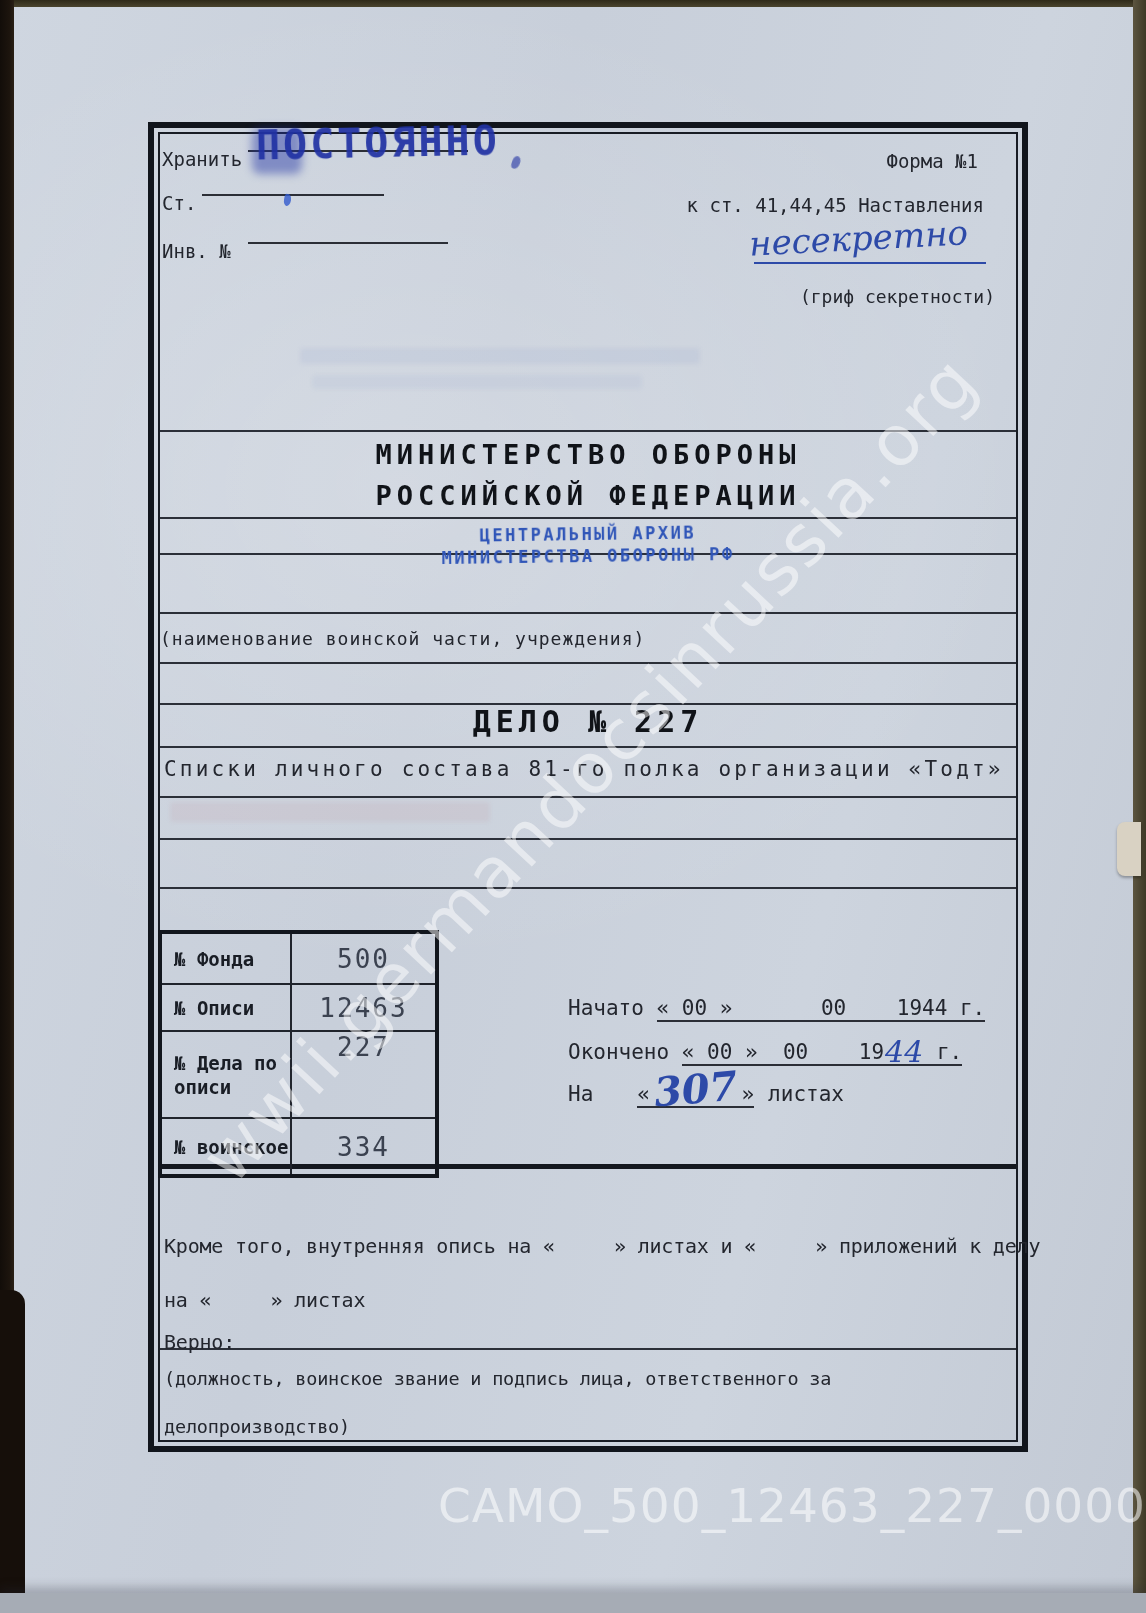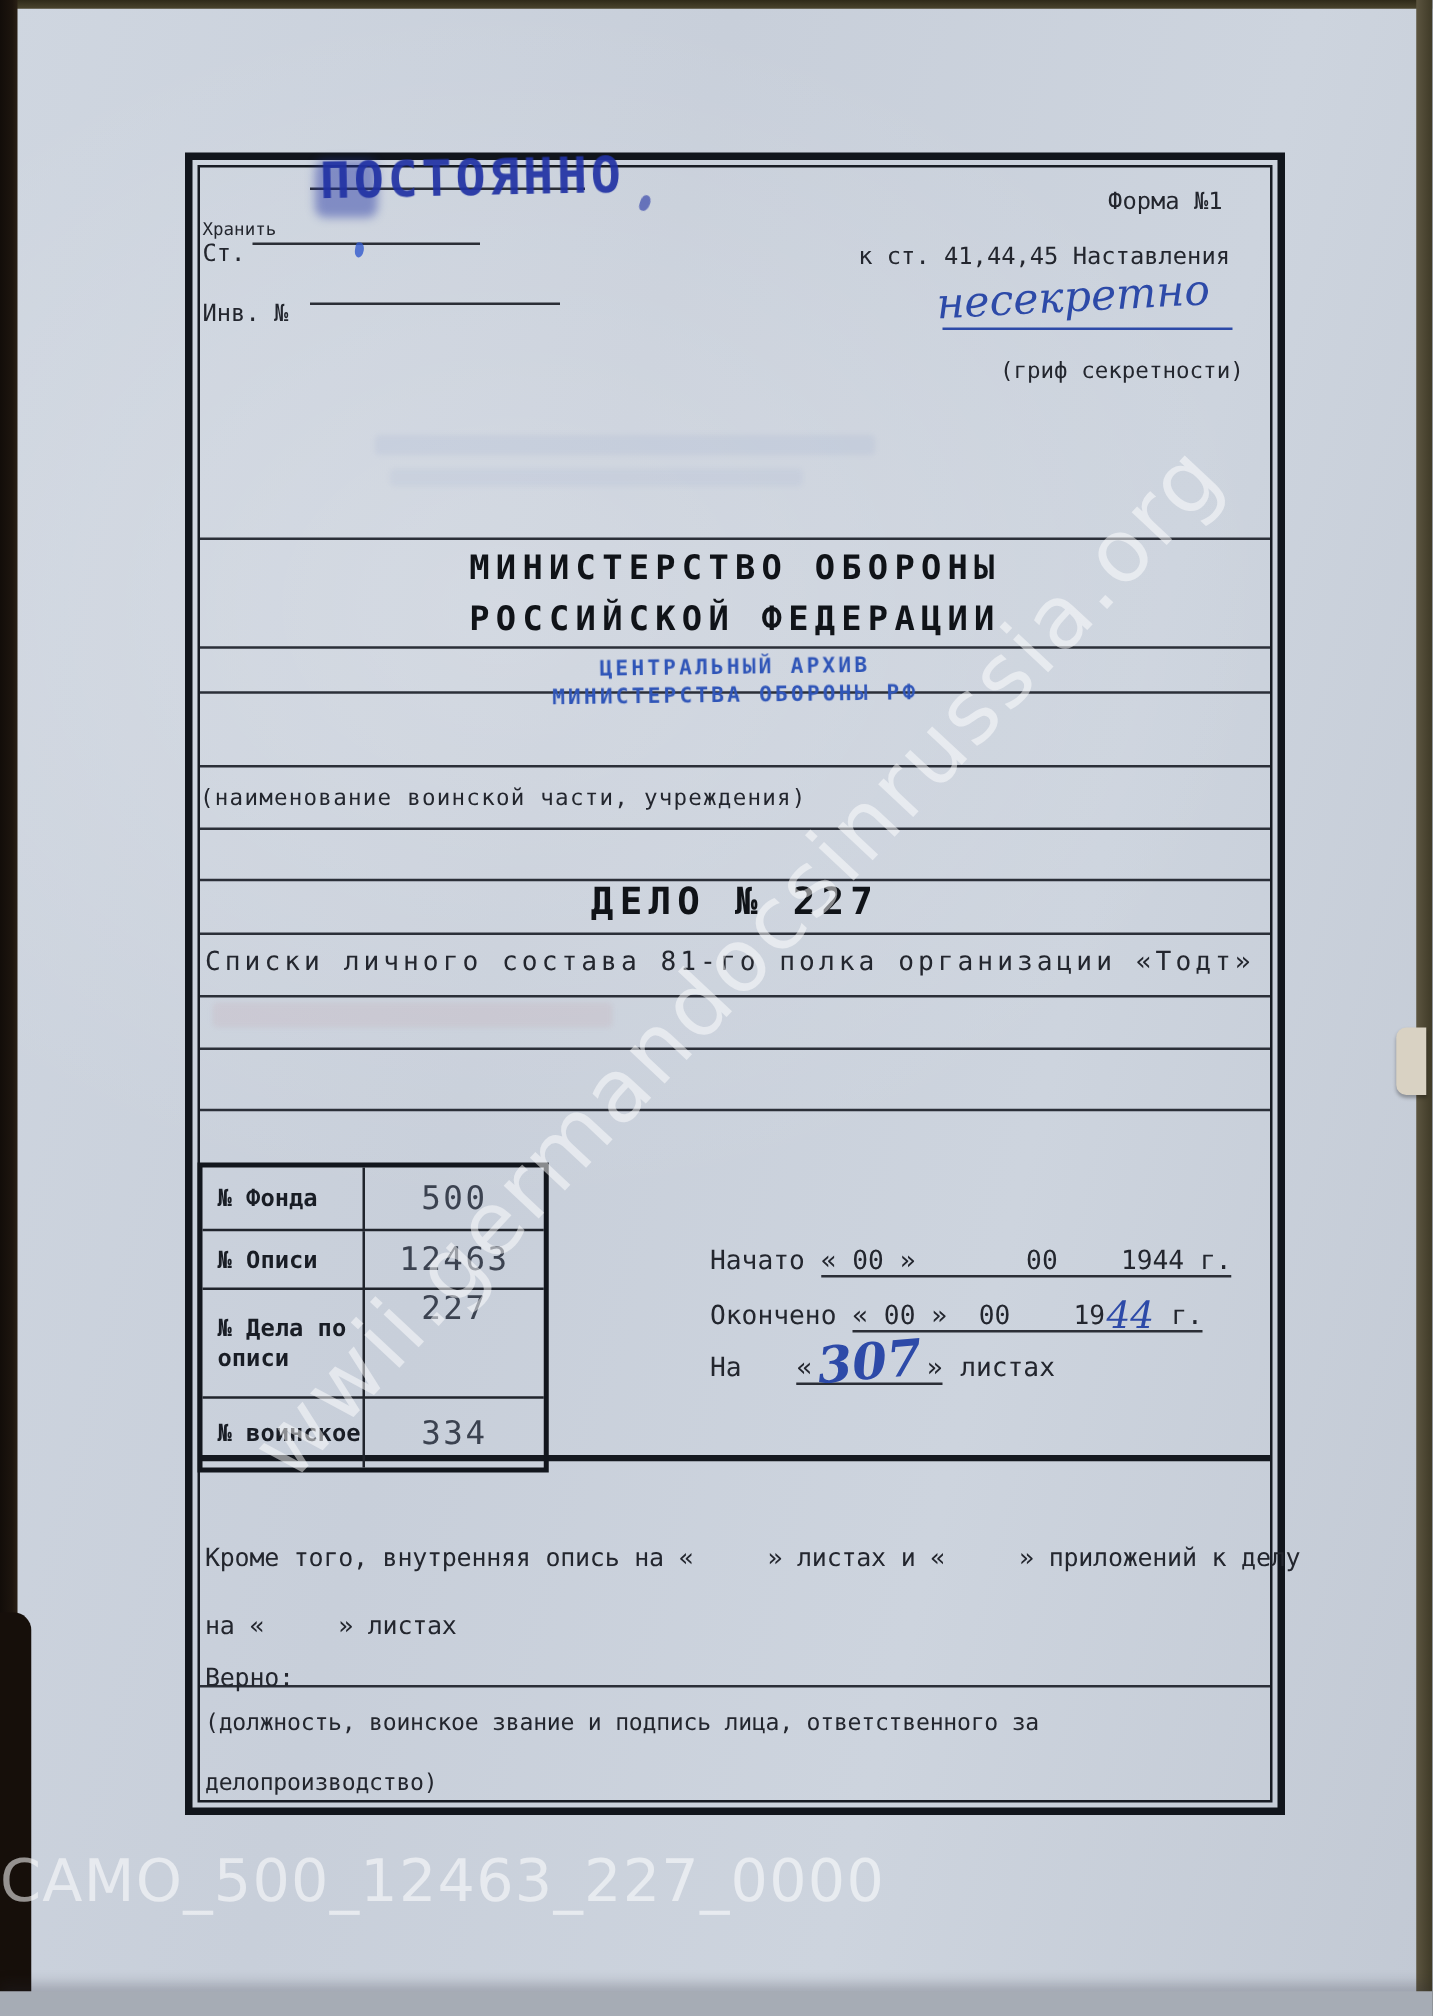--- a/index.html
+++ b/index.html
@@ -81,21 +81,21 @@
   .hand307 { font-size:40px; line-height:10px; display:inline-block; transform:rotate(-5deg);
     position:relative; top:2px; margin:0 4px; font-weight:bold; }
 
   
   .foot { position:absolute; left:4px; font-size:20px; letter-spacing:-0.2px; }
 
   
   .wm-diagonal { position:absolute; left:10px; top:728px; width:1160px; text-align:center;
     transform:rotate(-47deg); font-family:"DejaVu Sans", sans-serif; font-size:70px; letter-spacing:3px;
     color:rgba(255,255,255,0.5); pointer-events:none; }
-  .wm-bottom { position:absolute; left:0; right:0; top:1478px; text-align:left;
+  .wm-bottom { position:absolute; left:0; right:0; top:1478px; text-align:right;
     font-family:"DejaVu Sans", sans-serif; font-size:47px; letter-spacing:1px;
     color:rgba(255,255,255,0.55); pointer-events:none; }
 </style>
 </head>
 <body>
 
 <div class="scan">
 
   <div class="edge-top"></div>
   <div class="edge-right"></div>
@@ -117,21 +117,21 @@
       <div class="rule" style="top:662px"></div>
       <div class="rule" style="top:704px"></div>
       <div class="rule" style="top:753px"></div>
       <div class="rule-thick" style="top:1030px"></div>
       <div class="rule" style="top:1214px"></div>
 
       <div class="smudge" style="left:140px; top:214px; width:400px; height:16px; background:rgba(120,140,195,0.10);"></div>
       <div class="smudge" style="left:152px; top:241px; width:330px; height:14px; background:rgba(120,140,195,0.09);"></div>
       <div class="smudge" style="left:10px; top:668px; width:320px; height:20px; background:rgba(190,120,125,0.10);"></div>
 
-      <div class="abs typed" style="left:2px; top:14px; font-size:14px;margin-top:28px;">Хранить</div>
+      <div class="abs typed" style="left:2px; top:14px; font-size:19px;">Хранить</div>
       <div class="uline" style="left:88px; top:16px; width:220px;"></div>
       <div class="stamp-blotch"></div>
       <div class="stamp-postoyanno">ПОСТОЯННО</div>
       <div class="stamp-fleck"></div>
 
       <div class="abs typed" style="left:2px; top:58px; font-size:19px;">Ст.</div>
       <div class="uline" style="left:42px; top:60px; width:182px;"></div>
       <div class="ink-drop"></div>
 
       <div class="abs typed" style="left:2px; top:106px; font-size:19px;">Инв. №</div>

